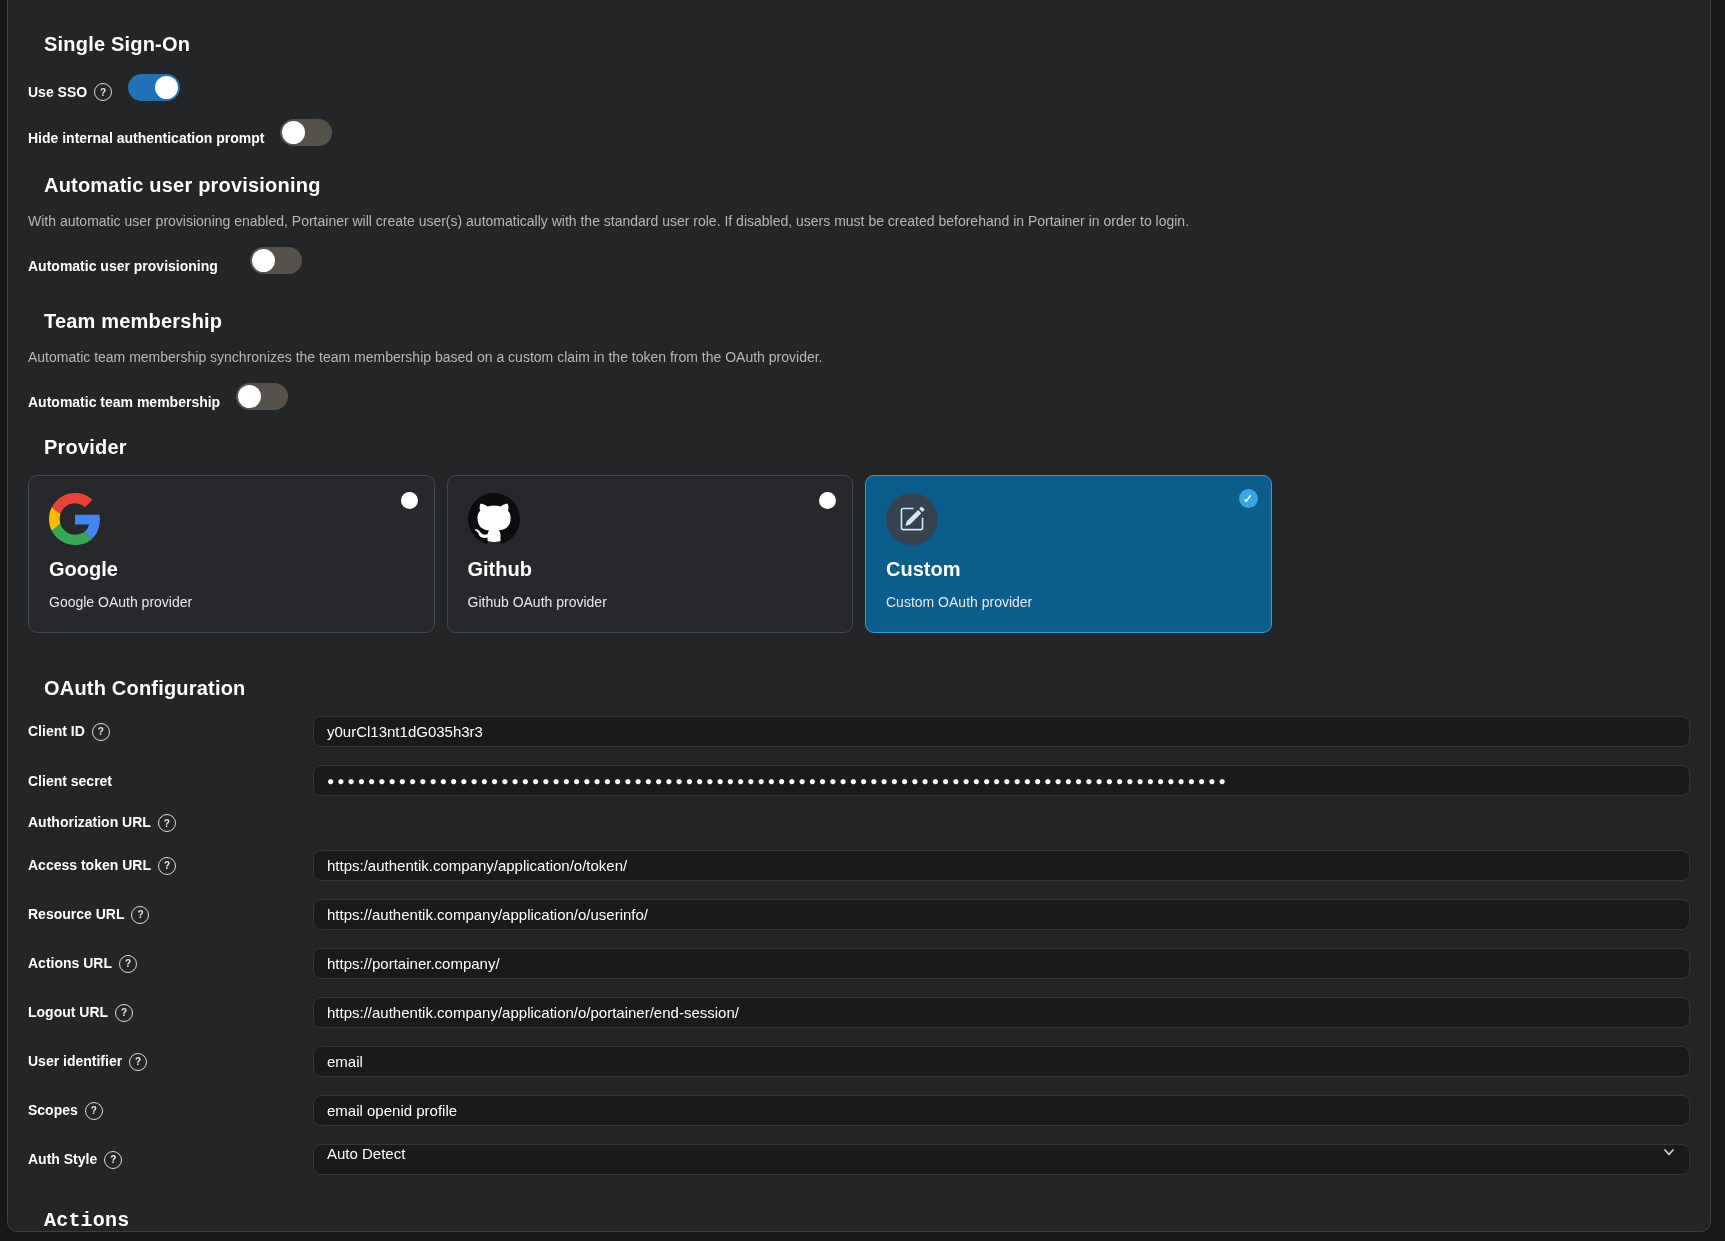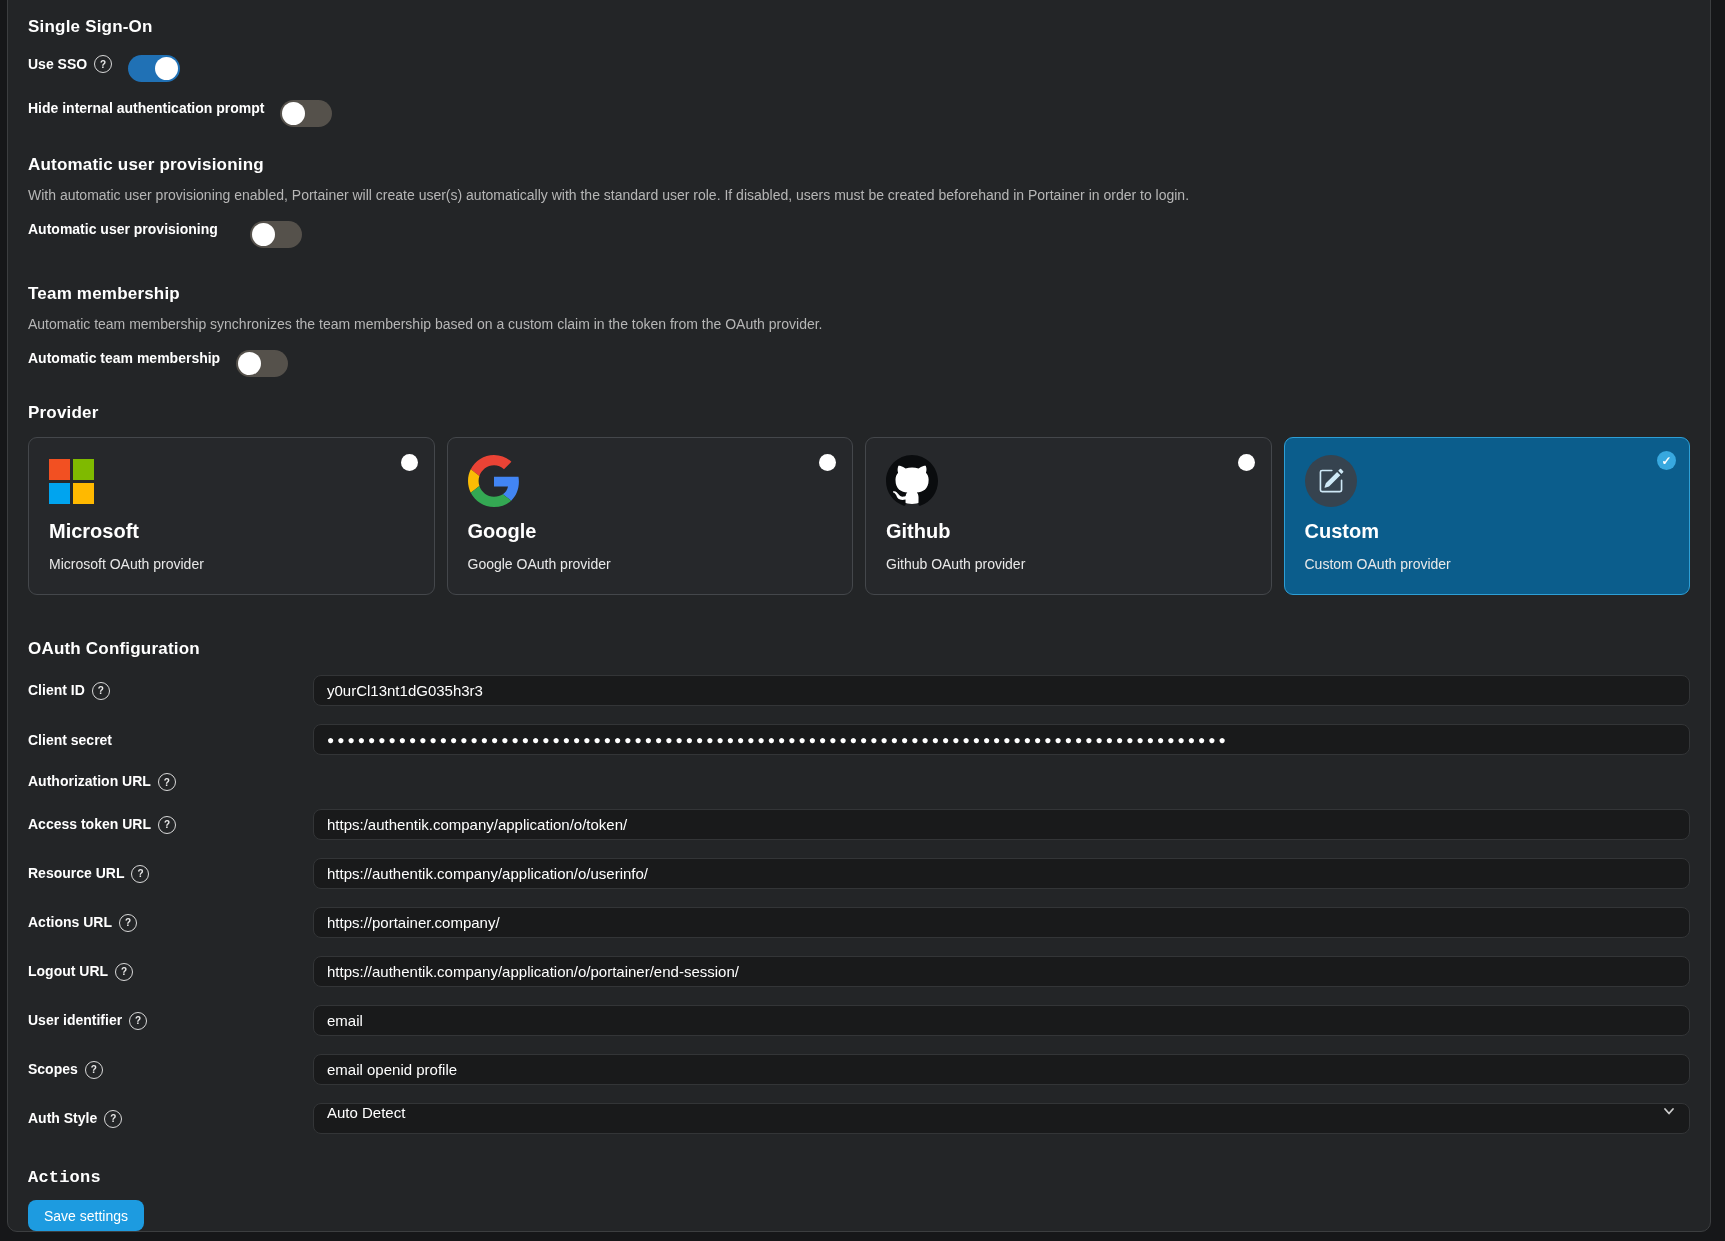--- a/index.html
+++ b/index.html
@@ -13,23 +13,23 @@
   }
   .panel {
     position:absolute; left:7px; top:-16px;
     width:1704px; height:1248px;
     background:#232527;
     border:1px solid #3c3e40;
     border-radius:10px;
     padding:32px 20px 0 20px;
     box-sizing:border-box;
   }
-  .section-title { font-size:17px; font-weight:700; margin:0; letter-spacing:0.2px; }
+  .section-title { font-size:20px; font-weight:700; margin:16px; letter-spacing:0.2px; }
   .desc { font-size:14px; color:#b6b6b6; margin:12px 0 0 0; }
-  .toggle-row { display:flex; align-items:flex-start; gap:16px; }
+  .toggle-row { display:flex; align-items:flex-end; gap:16px; }
   .toggle-row label { font-size:14px; font-weight:600; display:flex; align-items:center; gap:7px; }
   .help {
     display:inline-flex; align-items:center; justify-content:center;
     width:16px; height:16px; border-radius:50%;
     border:1px solid #d9d9d9; color:#e8e8e8;
     font-size:10px; font-weight:700;
   }
   .toggle { width:52px; height:27px; border-radius:14px; position:relative; cursor:pointer; flex:0 0 auto; }
   .toggle .knob { width:23px; height:23px; border-radius:50%; background:#fff; position:absolute; top:2px; }
   .toggle.on  { background:#2071b5; }
@@ -135,33 +135,20 @@
     </label>
     <div class="toggle off">
         <div class="knob"></div>
       </div>
   </div>
 
   <h2 class="section-title mt26">Provider</h2>
 
   <div class="cards">
 
-    <div class="card">
-      <div class="radio"></div>
-      <div class="logo-box">
-        <div class="ms-logo">
-            <div></div>
-            <div></div>
-            <div></div>
-            <div></div>
-          </div>
-      </div>
-      <div class="card-title">Microsoft</div>
-      <div class="card-sub">Microsoft OAuth provider</div>
-    </div>
 
     <div class="card">
       <div class="radio"></div>
       <div class="logo-box">
         <svg width="52" height="52" viewBox="0 0 48 48">
           <path fill="#EA4335" d="M24 9.5c3.54 0 6.71 1.22 9.21 3.6l6.85-6.85C35.9 2.38 30.47 0 24 0 14.62 0 6.51 5.38 2.56 13.22l7.98 6.19C12.43 13.72 17.74 9.5 24 9.5z"></path>
           <path fill="#4285F4" d="M46.98 24.55c0-1.57-.15-3.09-.38-4.55H24v9.02h12.94c-.58 2.96-2.26 5.48-4.78 7.18l7.73 6c4.51-4.18 7.09-10.36 7.09-17.65z"></path>
           <path fill="#FBBC05" d="M10.53 28.59c-.48-1.45-.76-2.99-.76-4.59s.27-3.14.76-4.59l-7.98-6.19C.92 16.46 0 20.12 0 24c0 3.88.92 7.54 2.56 10.78l7.97-6.19z"></path>
           <path fill="#34A853" d="M24 48c6.48 0 11.93-2.13 15.89-5.81l-7.73-6c-2.15 1.45-4.92 2.3-8.16 2.3-6.26 0-11.57-4.22-13.47-9.91l-7.98 6.19C6.51 42.62 14.62 48 24 48z"></path>
         </svg>

